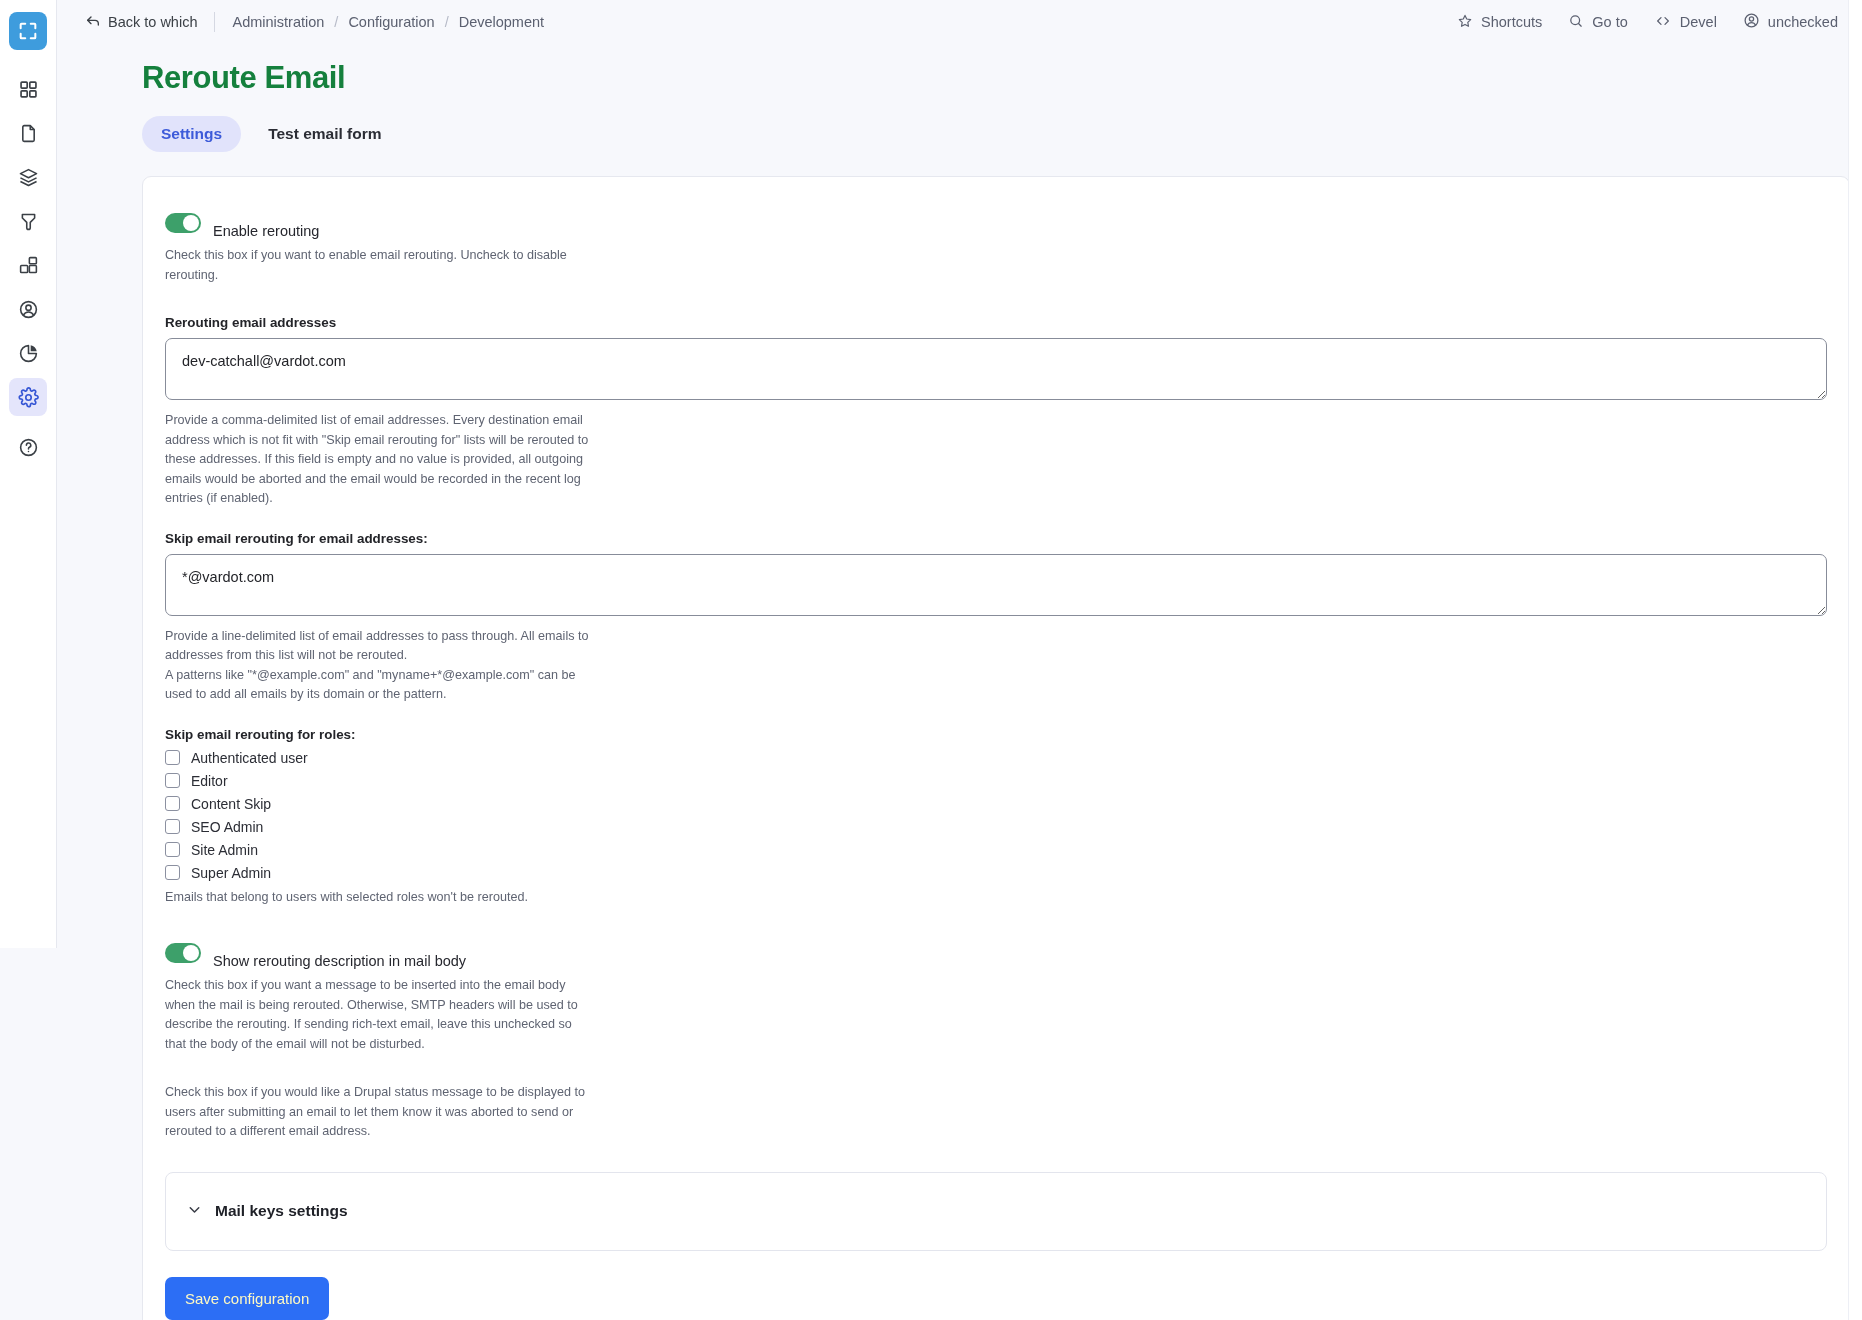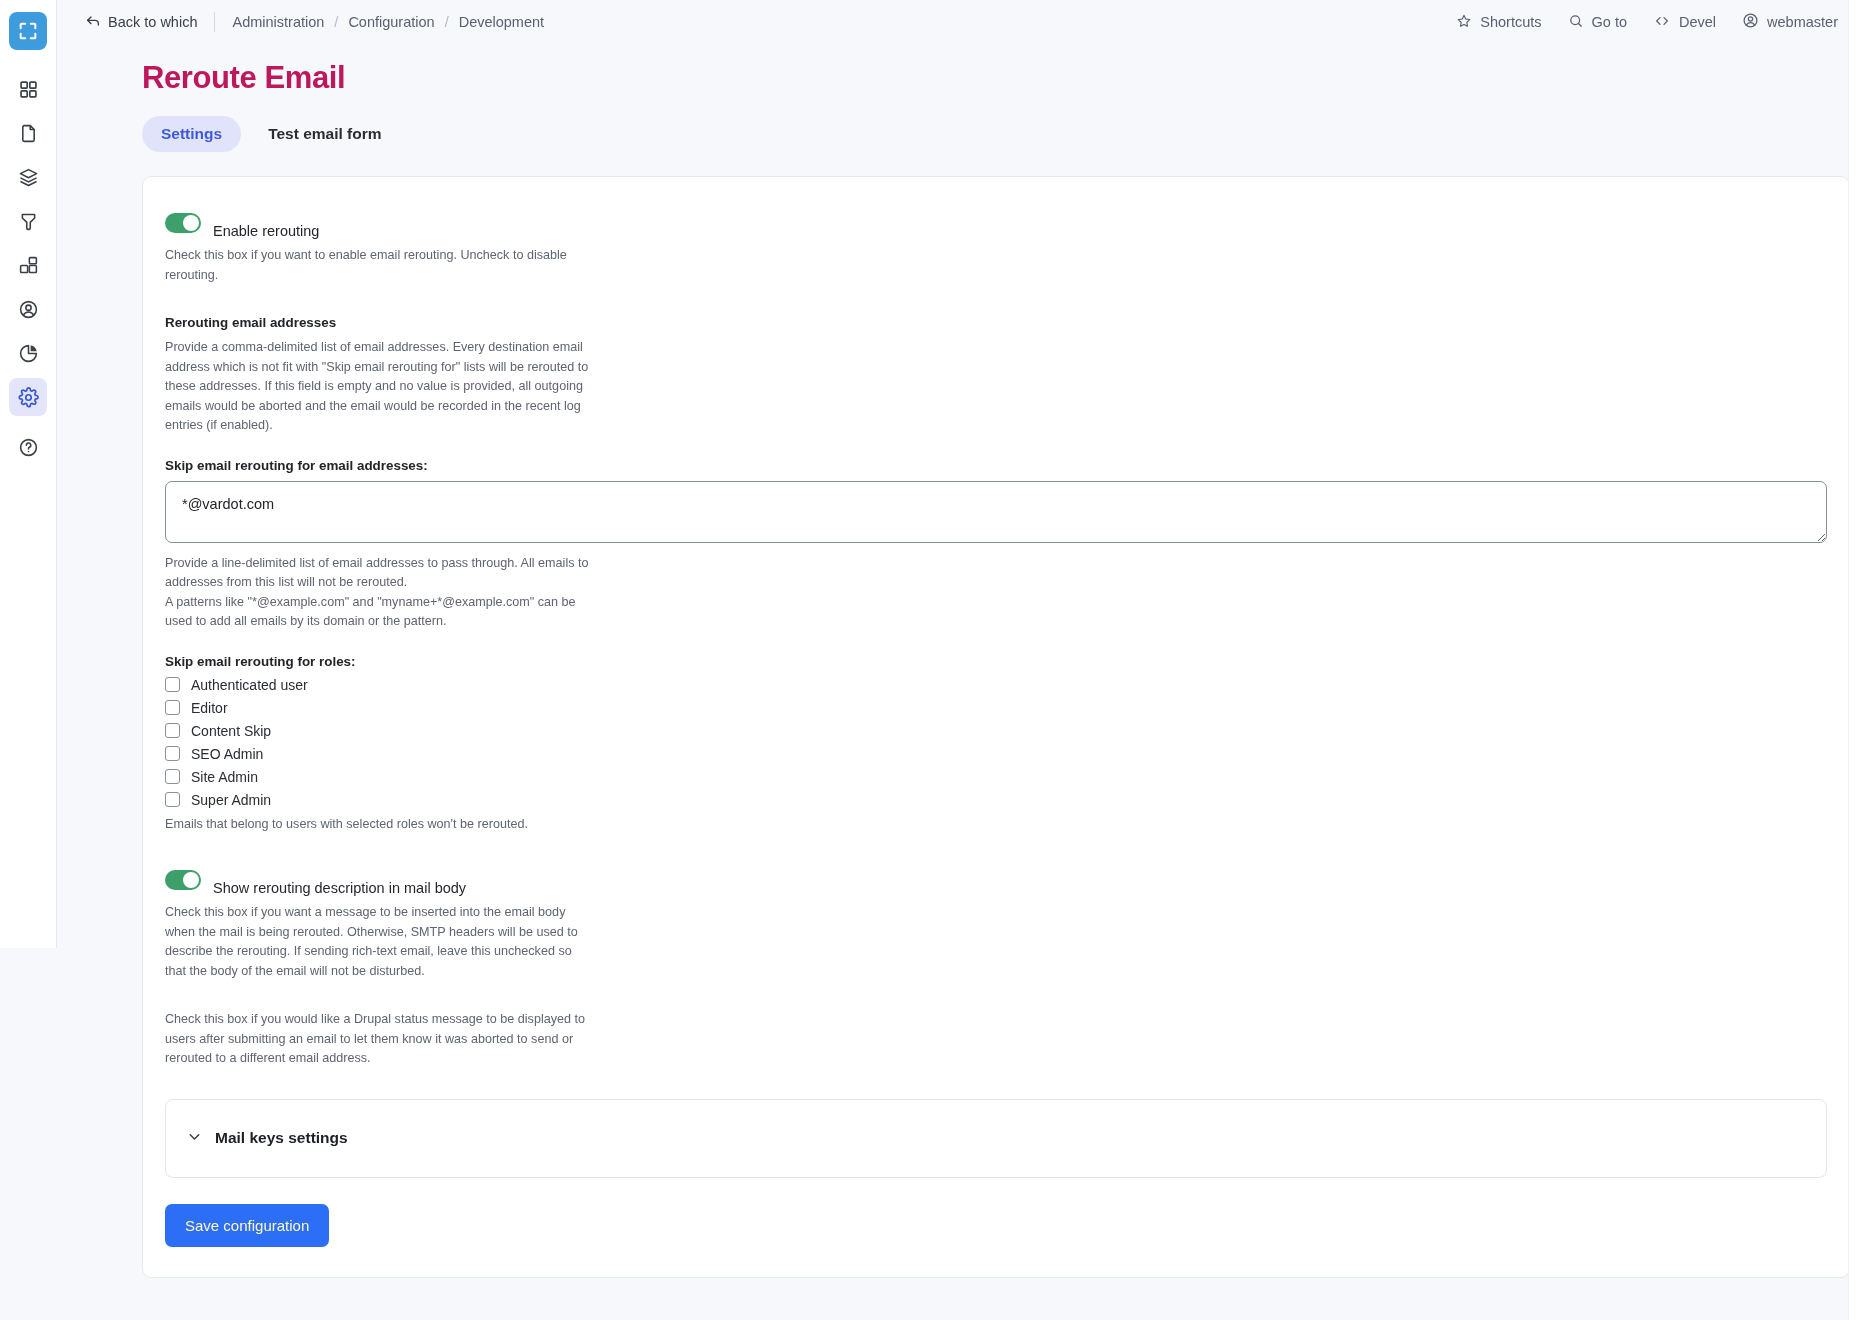--- a/index.html
+++ b/index.html
@@ -84,21 +84,21 @@
   .page {
     position: absolute;
     left: 57px; top: 44px;
     right: 0; bottom: 0;
     padding: 0 40px;
   }
   .page-title {
     font-size: 31px;
     font-weight: 700;
     letter-spacing: -0.4px;
-    color: #be185d;
+    color: #15803d;
     margin: 16px 0 0 45px;
   }
 
   .tabs {
     display: flex; align-items: center;
     gap: 8px;
     margin: 20px 0 0 45px;
   }
   .tab {
     padding: 9px 19px;
@@ -379,21 +379,21 @@
       <span>Devel</span>
     </div>
     <div class="tb-item">
       <span>
         <svg width="17" height="17" viewBox="0 0 24 24" fill="none" stroke="currentColor" stroke-width="1.8" stroke-linejoin="round">
           <circle cx="12" cy="12" r="9"></circle>
             <circle cx="12" cy="10" r="3"></circle>
           <path d="M6.2 18.6a6.4 6.4 0 0 1 11.6 0"></path>
         </svg>
       </span>
-      <span>webmaster</span>
+      <span>unchecked</span>
     </div>
   </div>
 </div>
 
 <div class="page">
 
   <h1 class="page-title">Reroute Email</h1>
 
   <div class="tabs">
     <div class="tab active">Settings</div>
@@ -409,20 +409,21 @@
         <span class="toggle-label">Enable rerouting</span>
       </div>
       <div class="desc">Check this box if you want to enable email rerouting. Uncheck to disable rerouting.</div>
     </div>
 
     <div class="block-gap-lg"></div>
 
     
     <div class="field">
       <div class="label">Rerouting email addresses</div>
+      <textarea class="ta big" placeholder="" style="">dev-catchall@vardot.com</textarea>
       <div class="desc">Provide a comma-delimited list of email addresses. Every destination email address which is not fit with "Skip email rerouting for" lists will be rerouted to these addresses. If this field is empty and no value is provided, all outgoing emails would be aborted and the email would be recorded in the recent log entries (if enabled).</div>
     </div>
 
     <div class="block-gap-md"></div>
 
     
     <div class="field">
       <div class="label">Skip email rerouting for email addresses:</div>
       <textarea class="ta small" placeholder="" style="">*@vardot.com</textarea>
       <div class="desc" style="white-space: pre-line;">Provide a line-delimited list of email addresses to pass through. All emails to addresses from this list will not be rerouted.

